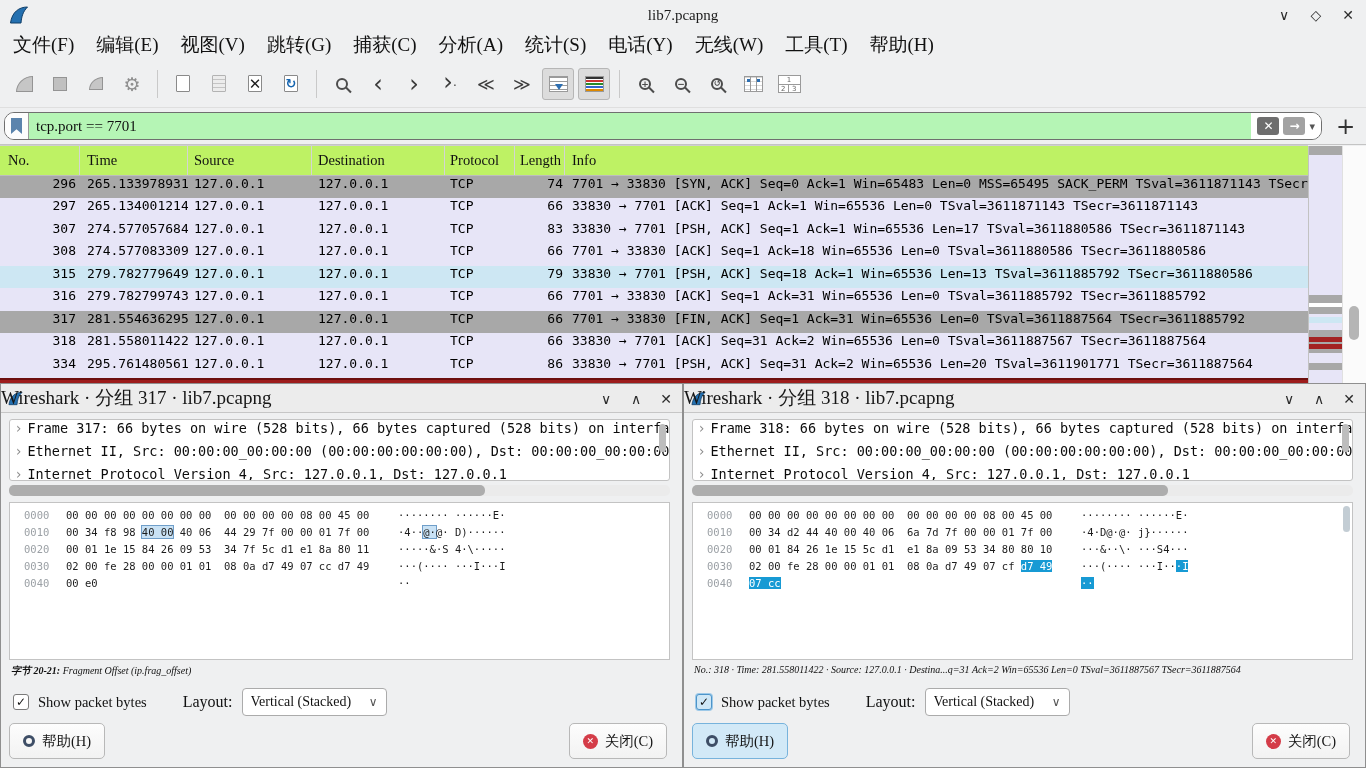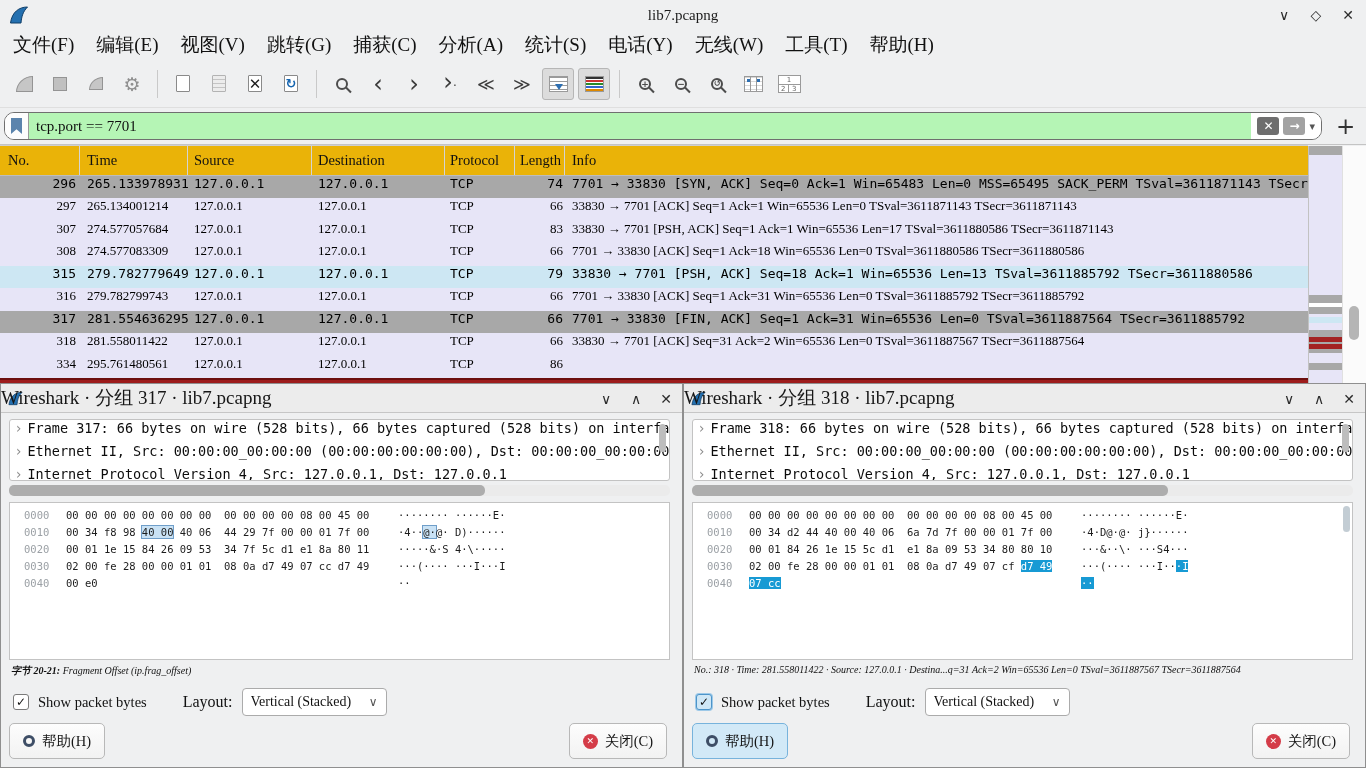--- a/index.html
+++ b/index.html
@@ -70,36 +70,36 @@
             padding-left:7px; font-size:15px; color:#101010; }
   .fbtns { height:100%; background:#fff; display:flex; align-items:center; gap:4px; padding:0 6px; }
   .fx, .fa { width:22px; height:18px; border-radius:3px; color:#fff; display:flex; align-items:center;
              justify-content:center; font:bold 12px "DejaVu Sans", sans-serif; }
   .fx { background:#6e6e6e; }
   .fa { background:#a2a2a2; }
   .fch { color:#555; font-size:11px; font-family:"DejaVu Sans", sans-serif; }
   .fplus { margin-left:14px; font-size:23px; color:#333; font-family:"DejaVu Sans", sans-serif; line-height:20px; }
 
   
-  #pl-header { position:absolute; left:0; top:145px; width:1308px; height:31px; background:#eab308;
+  #pl-header { position:absolute; left:0; top:145px; width:1308px; height:31px; background:#bef264;
                border-top:1px solid #cfcfcf; border-bottom:1px solid #bdbdbd; display:flex;
                font-size:14.5px; color:#111; }
   .hc { display:flex; align-items:center; border-right:1px solid #d4d4d4; overflow:hidden; white-space:nowrap; }
   .hc:nth-child(1){ width:80px; padding-left:8px; }
   .hc:nth-child(2){ width:108px; padding-left:7px; }
   .hc:nth-child(3){ width:124px; padding-left:6px; }
   .hc:nth-child(4){ width:133px; padding-left:6px; }
   .hc:nth-child(5){ width:70px; padding-left:5px; }
   .hc:nth-child(6){ width:50px; padding-left:5px; }
   .hc:nth-child(7){ flex:1; padding-left:7px; border-right:none; }
 
   #pl-rows { position:absolute; left:0; top:176px; width:1308px; height:202px; overflow:hidden; background:#fff; }
   .pl-row { display:flex; height:22.45px; line-height:22.5px; font:13px "DejaVu Sans Mono", monospace; color:#000; }
   .pl-row.gray { background:#a8a8a8; }
-  .pl-row.lavender { background:#e7e5f7;font-family:Liberation Serif, serif; }
+  .pl-row.lavender { background:#e7e5f7; }
   .pl-row.blue { background:#cde7f3; }
   .pc { overflow:hidden; white-space:nowrap; }
   .c-no { width:80px; text-align:right; padding-right:4px; }
   .c-time { width:108px; padding-left:7px; }
   .c-src { width:124px; padding-left:6px; }
   .c-dst { width:133px; padding-left:6px; }
   .c-proto { width:70px; padding-left:5px; }
   .c-len { width:50px; text-align:right; padding-right:2px; }
   .c-info { flex:1; padding-left:7px; }
 
@@ -372,20 +372,21 @@
         <span class="pc c-len">66</span>
         <span class="pc c-info">33830 → 7701 [ACK] Seq=31 Ack=2 Win=65536 Len=0 TSval=3611887567 TSecr=3611887564</span>
       </div>
       <div class="pl-row lavender">
         <span class="pc c-no">334</span>
         <span class="pc c-time">295.761480561</span>
         <span class="pc c-src">127.0.0.1</span>
         <span class="pc c-dst">127.0.0.1</span>
         <span class="pc c-proto">TCP</span>
         <span class="pc c-len">86</span>
+        <span class="pc c-info">33830 → 7701 [PSH, ACK] Seq=31 Ack=2 Win=65536 Len=20 TSval=3611901771 TSecr=3611887564</span>
       </div>
     </div>
   <div id="red-band"></div>
   <div id="minimap"></div>
   <div id="vscroll-track">
     <div id="vscroll-thumb"></div>
   </div>
 </div>
 
 <div id="dialogs">

